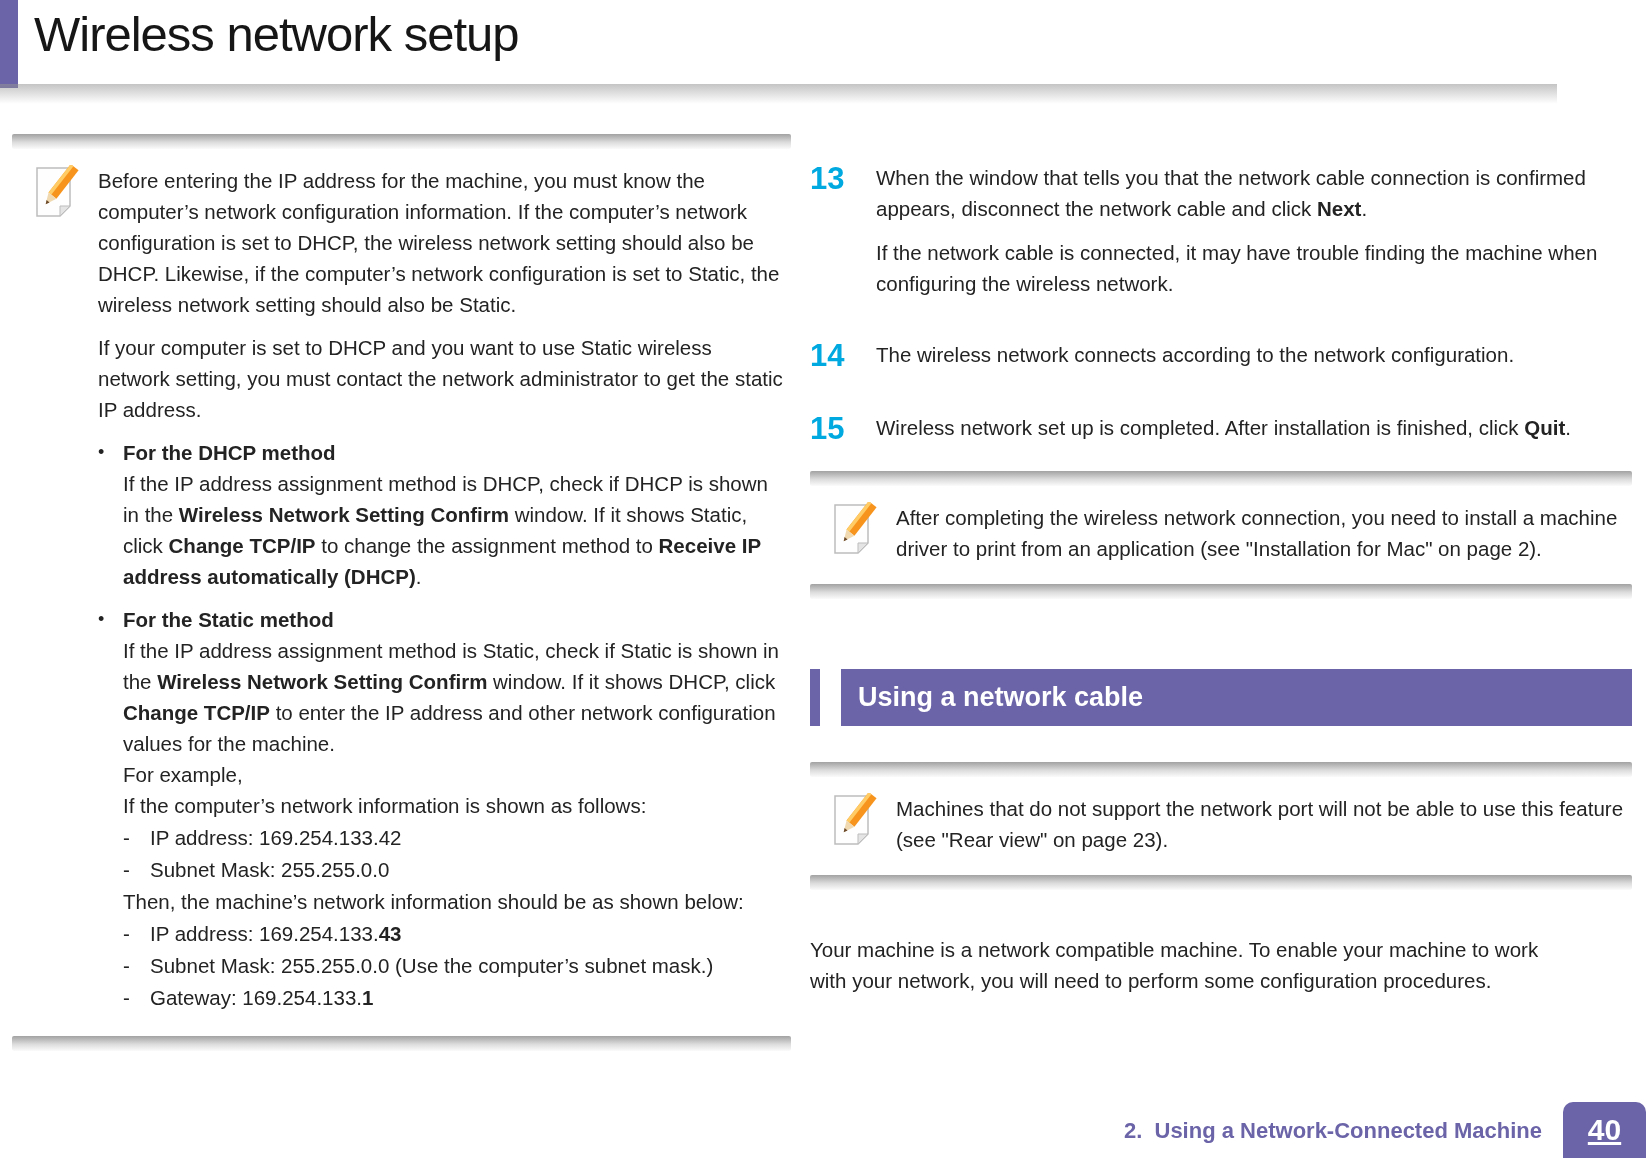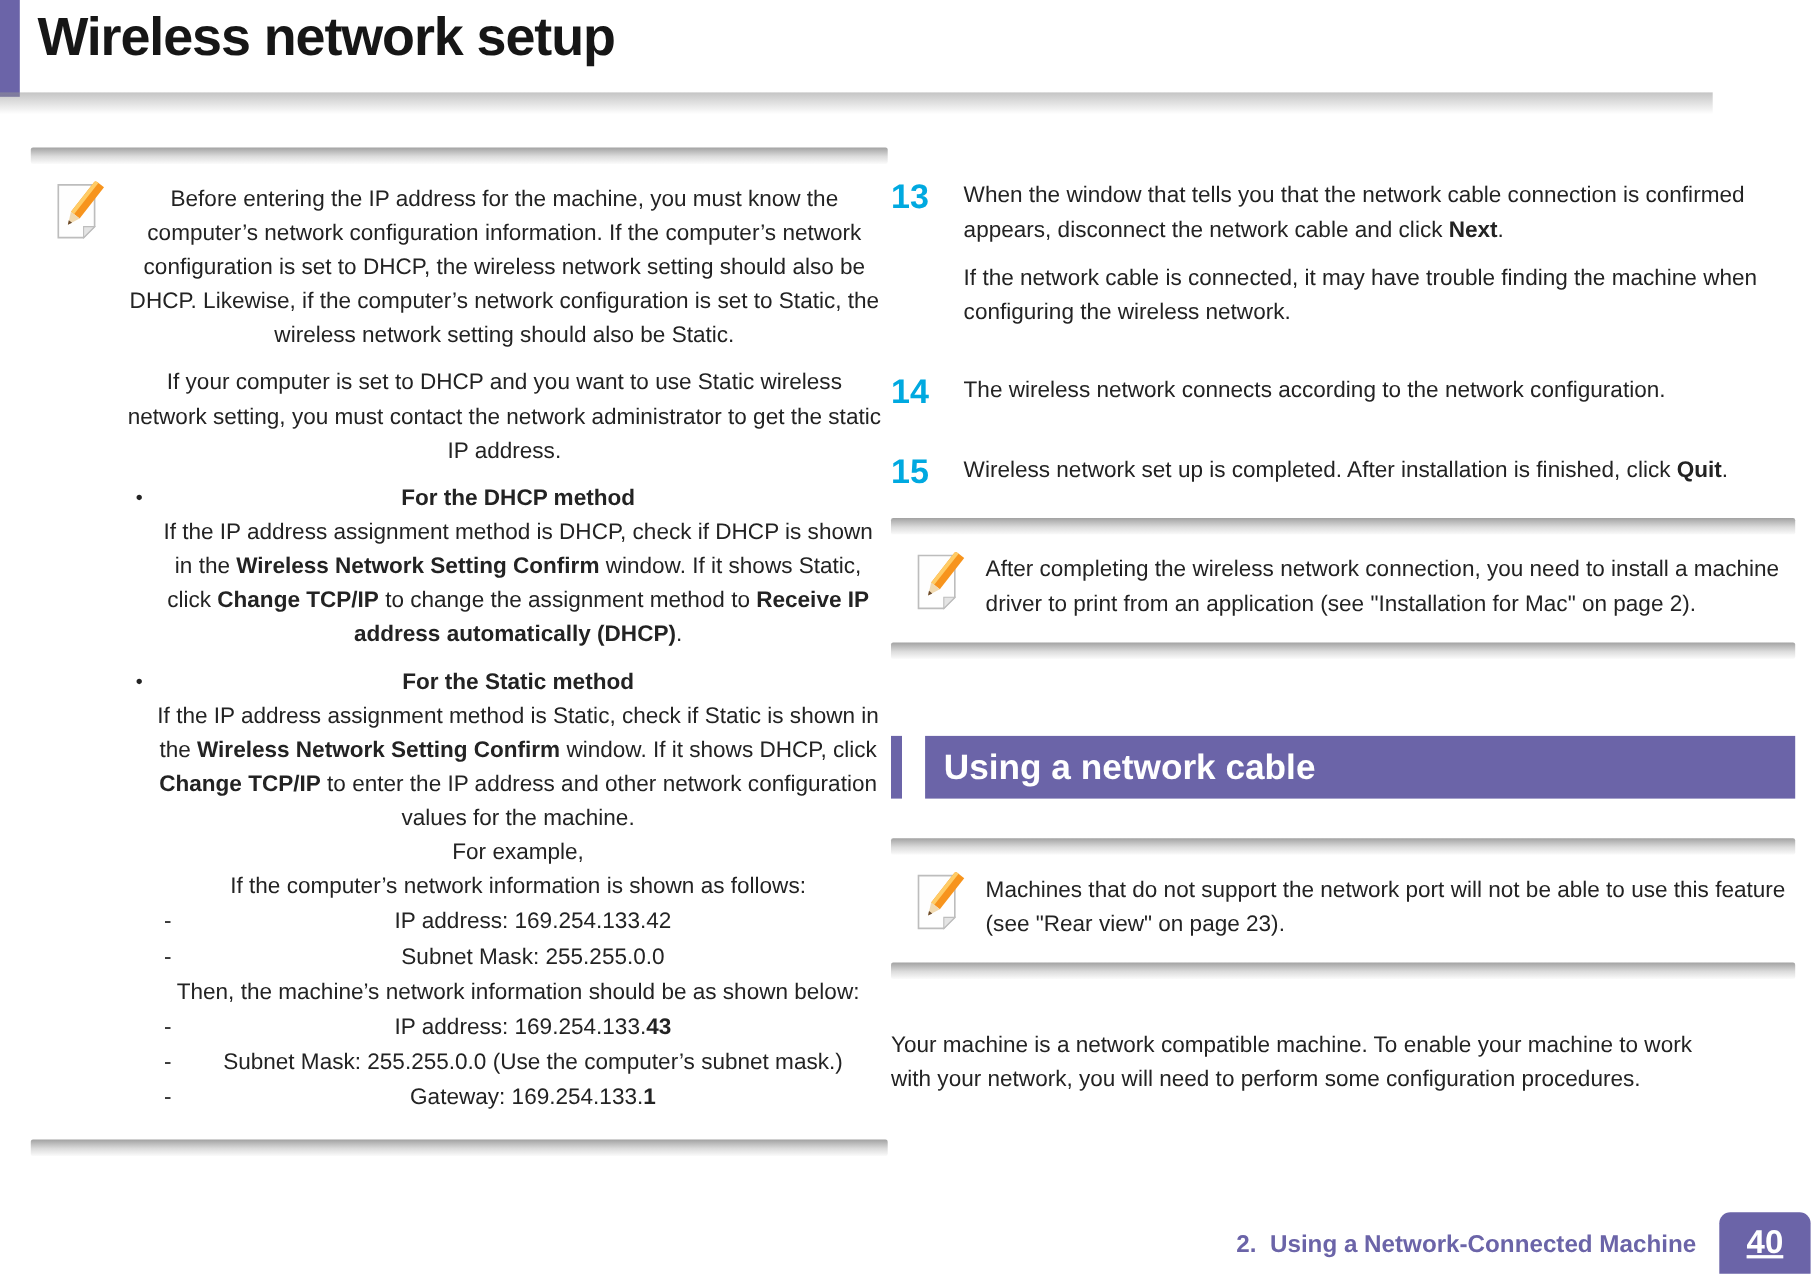--- a/index.html
+++ b/index.html
@@ -8,39 +8,39 @@
     position:relative;
     background:#ffffff;
     font-family:"Liberation Sans", sans-serif;
     color:#232323;
     overflow:hidden;
   }
   
   .accent-strip { position:absolute; left:0; top:0; width:18px; height:88px; background:#6b64a8; }
   .page-title {
     position:absolute; left:34px; top:6px;
-    font-size:49px; font-weight:700; color:#161616; letter-spacing:-1px;
+    font-size:49px; font-weight:400; color:#161616; letter-spacing:-1px;
   }
   .header-shadow {
     position:absolute; left:0; top:84px; width:1557px; height:22px;
     background:linear-gradient(to bottom, rgba(148,148,148,.55), rgba(255,255,255,0) 90%);
   }
   
   .grad-bar {
     height:15px; border-radius:2px;
     background:linear-gradient(to bottom, #a2a2a2 0%, #dcdcdc 55%, #fbfbfb 100%);
   }
   .note-body { display:flex; gap:18px; padding:16px 4px 4px 22px; }
   .pencil-icon { flex:0 0 46px; width:46px; height:54px; }
   .note-text { flex:1; font-size:20.5px; line-height:31px; }
   .note-text p { margin:0 0 12px; }
   .note-text p:last-child { margin-bottom:0; }
   b { font-weight:700; }
   
-  .left-note { position:absolute; left:28px; top:134px; width:779px;text-align:center; }
+  .left-note { position:absolute; left:12px; top:134px; width:779px; }
   .bullet { display:flex; margin-top:12px; }
   .bullet-dot { width:25px; font-size:18px; line-height:31px; }
   .bullet-content { flex:1; }
   .bullet-title { font-weight:700; }
   .plain-line { }
   .dash-row { display:flex; margin:1px 0; }
   .dash-mark { width:27px; }
   .dash-text { flex:1; }
   .left-note .grad-bar.bottom { margin-top:18px; }
   
@@ -51,21 +51,21 @@
   }
   .step-text { flex:1; font-size:20.5px; line-height:31px; }
   .step-text p { margin:0 0 13px; }
   .step-text p:last-child { margin-bottom:0; }
   .note-box { margin-top:16px; }
   .note-box .grad-bar.bottom { margin-top:16px; }
   .section-header { margin-top:70px; display:flex; height:57px; }
   .section-tab { width:10px; background:#6b64a8; }
   .section-bar {
     flex:1; margin-left:21px; background:#6b64a8; color:#ffffff;
-    font-size:32px; font-weight:700; line-height:57px; padding-left:17px;
+    font-size:27px; font-weight:700; line-height:57px; padding-left:17px;
   }
   .note-box.second { margin-top:36px; }
   .closing-para { margin-top:44px; font-size:20.5px; line-height:31px; padding-right:90px; }
   
   .footer-chapter {
     position:absolute; top:1118px; right:108px;
     color:#6b64a8; font-size:22px; font-weight:700; white-space:pre;
   }
   .page-badge {
     position:absolute; left:1563px; top:1102px; width:83px; height:56px;

